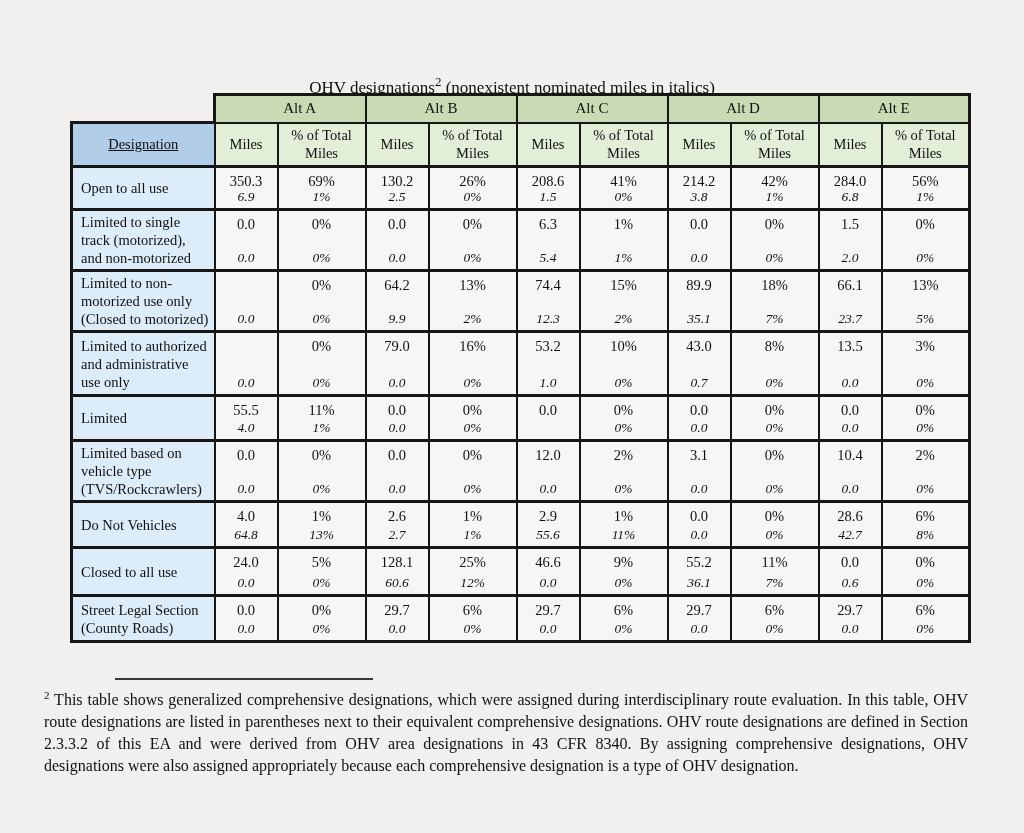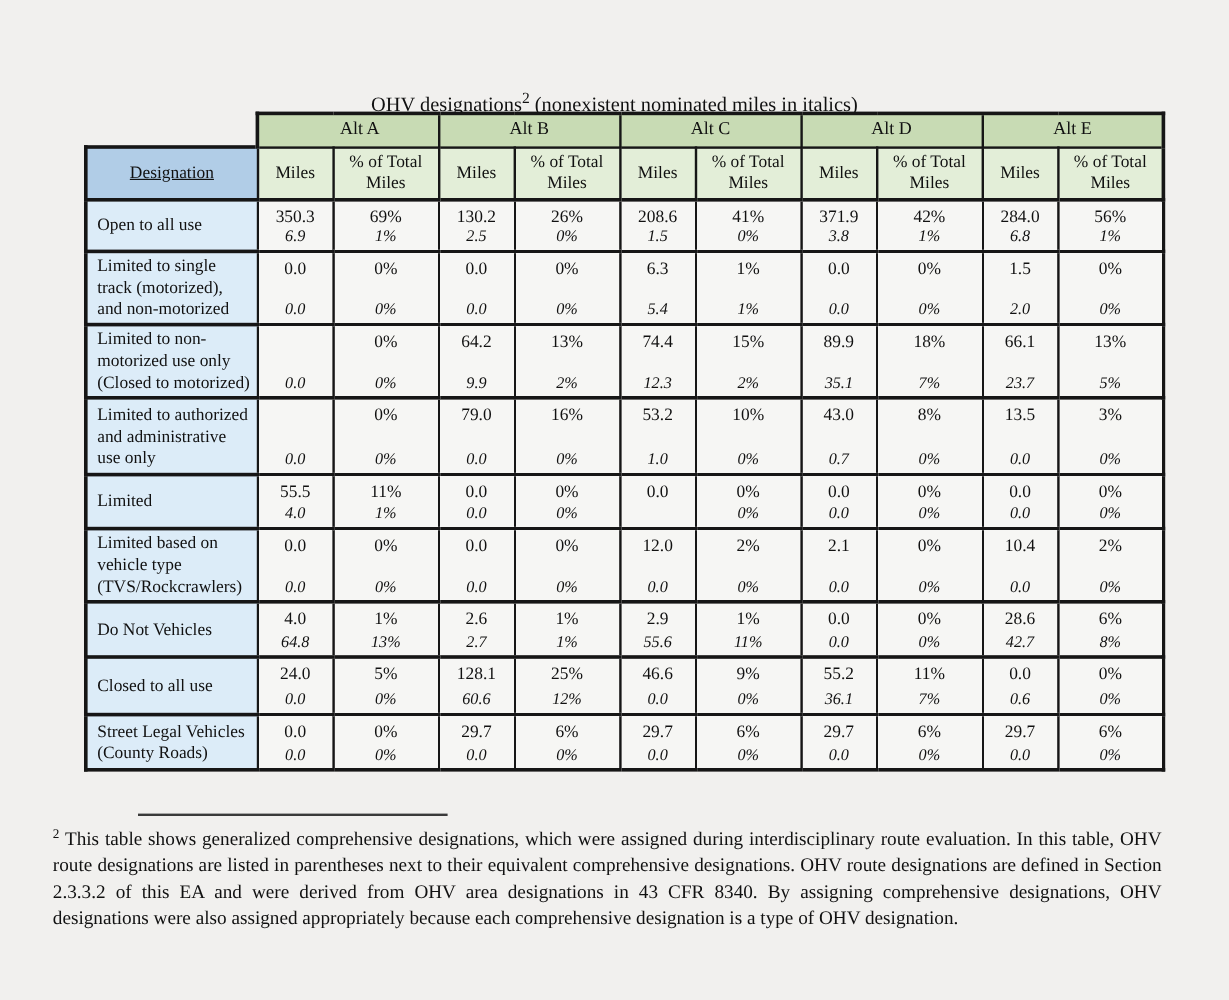--- a/index.html
+++ b/index.html
@@ -151,21 +151,21 @@
           </td>
           <td>
             <div class="val-top">208.6</div>
             <div class="val-bottom">1.5</div>
           </td>
           <td>
             <div class="val-top">41%</div>
             <div class="val-bottom">0%</div>
           </td>
           <td>
-            <div class="val-top">371.9</div>
+            <div class="val-top">214.2</div>
             <div class="val-bottom">3.8</div>
           </td>
           <td>
             <div class="val-top">42%</div>
             <div class="val-bottom">1%</div>
           </td>
           <td>
             <div class="val-top">284.0</div>
             <div class="val-bottom">6.8</div>
           </td>
@@ -366,21 +366,21 @@
           </td>
           <td>
             <div class="val-top">12.0</div>
             <div class="val-bottom">0.0</div>
           </td>
           <td>
             <div class="val-top">2%</div>
             <div class="val-bottom">0%</div>
           </td>
           <td>
-            <div class="val-top">2.1</div>
+            <div class="val-top">3.1</div>
             <div class="val-bottom">0.0</div>
           </td>
           <td>
             <div class="val-top">0%</div>
             <div class="val-bottom">0%</div>
           </td>
           <td>
             <div class="val-top">10.4</div>
             <div class="val-bottom">0.0</div>
           </td>
@@ -469,21 +469,21 @@
           <td>
             <div class="val-top">0.0</div>
             <div class="val-bottom">0.6</div>
           </td>
           <td class="col-last">
             <div class="val-top">0%</div>
             <div class="val-bottom">0%</div>
           </td>
         </tr>
         <tr style="height: 46px;">
-          <th class="label">Street Legal Vehicles (County Roads)</th>
+          <th class="label">Street Legal Section (County Roads)</th>
           <td>
             <div class="val-top">0.0</div>
             <div class="val-bottom">0.0</div>
           </td>
           <td>
             <div class="val-top">0%</div>
             <div class="val-bottom">0%</div>
           </td>
           <td>
             <div class="val-top">29.7</div>

